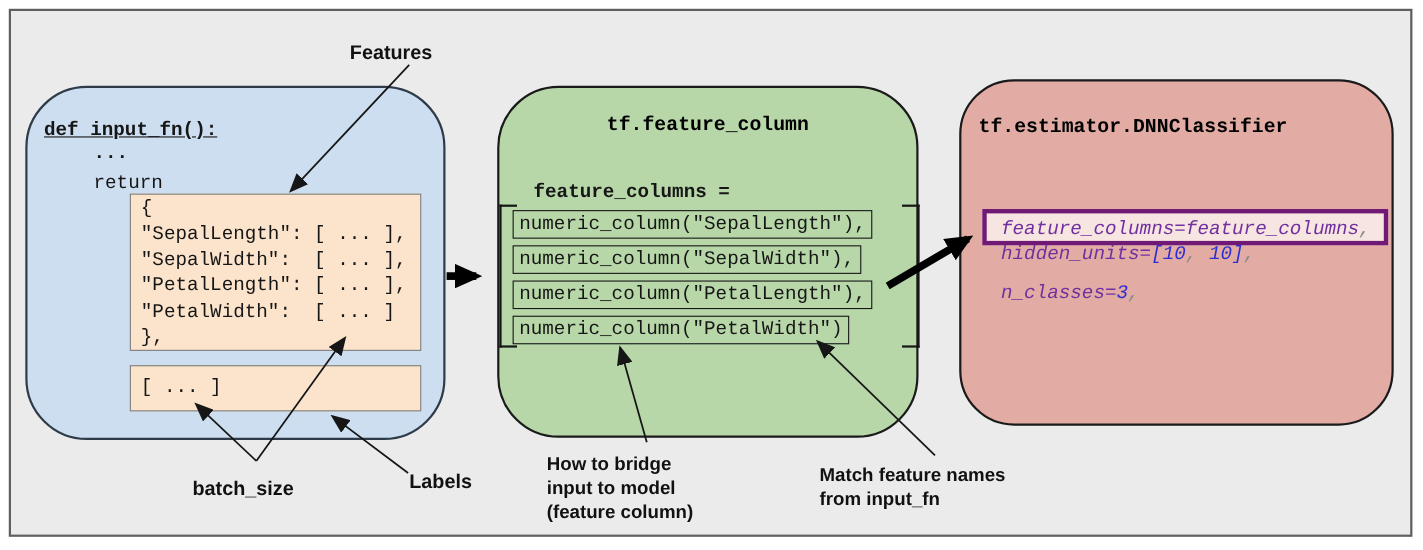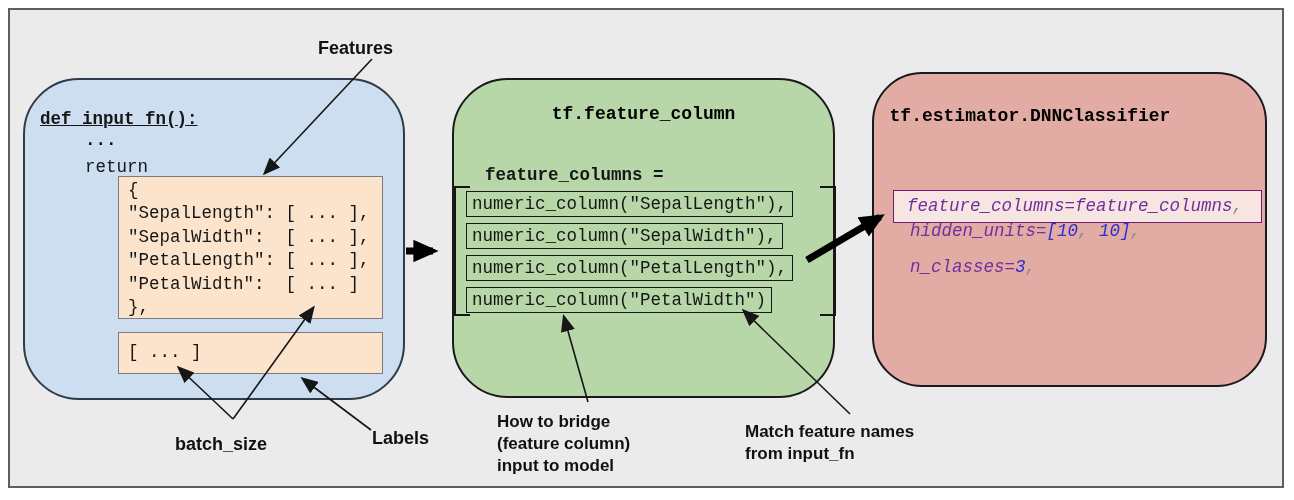--- a/index.html
+++ b/index.html
@@ -36,21 +36,21 @@
   .fc-item{position:absolute;left:466px;border:1.5px solid #161616;background:transparent;
            font-family:"Liberation Mono",monospace;font-size:17.5px;color:#161616;
            white-space:pre;padding:2px 5px;box-sizing:border-box;}
   
   .arg{position:absolute;left:910px;font-family:"Liberation Mono",monospace;font-size:17.5px;
        font-style:italic;white-space:pre;}
   .tok-p{color:#7030a0;}
   .tok-b{color:#2d2dd0;}
   .tok-g{color:#8a8a8a;}
   .boxedarg{position:absolute;left:893px;top:190px;width:369px;height:33px;
-            background:#f7e5e1;border:1px solid #701a75;box-sizing:border-box;}
+            background:#f7e5e1;border:4px solid #701a75;box-sizing:border-box;}
   .boxedarg .txt{position:absolute;left:13px;top:5px;font-family:"Liberation Mono",monospace;
             font-size:17.5px;font-style:italic;white-space:pre;}
   
   .note{position:absolute;font-family:"Liberation Sans",sans-serif;font-weight:bold;
         color:#111;font-size:18px;line-height:22px;}
   .note.small{font-size:17px;}
   svg.overlay{position:absolute;left:0;top:0;width:1294px;height:500px;pointer-events:none;}
 </style>
 </head>
 <body>
@@ -96,22 +96,22 @@
   </div>
 
   <div class="arg" style="top:221px;"><span class="tok-p">hidden_units=</span><span class="tok-b">[10</span><span class="tok-g">, </span><span class="tok-b">10]</span><span class="tok-g">,</span></div>
   <div class="arg" style="top:257px;"><span class="tok-p">n_classes=</span><span class="tok-b">3</span><span class="tok-g">,</span></div>
 
   <div class="note" style="left:318px;top:37px;">Features</div>
   <div class="note" style="left:175px;top:433px;">batch_size</div>
   <div class="note" style="left:372px;top:427px;">Labels</div>
   <div class="note small" style="left:497px;top:411px;">
     <div>How to bridge</div>
+    <div>input to model</div>
     <div>(feature column)</div>
-    <div>input to model</div>
   </div>
   <div class="note small" style="left:745px;top:421px;">
     <div>Match feature names</div>
     <div>from input_fn</div>
   </div>
 
   <svg class="overlay" viewBox="0 0 1294 500">
     <defs>
       <marker id="thin" markerWidth="11" markerHeight="9" refX="9" refY="4.5" orient="auto">
         <path d="M0,0 L11,4.5 L0,9 Z" fill="#161616"></path>

